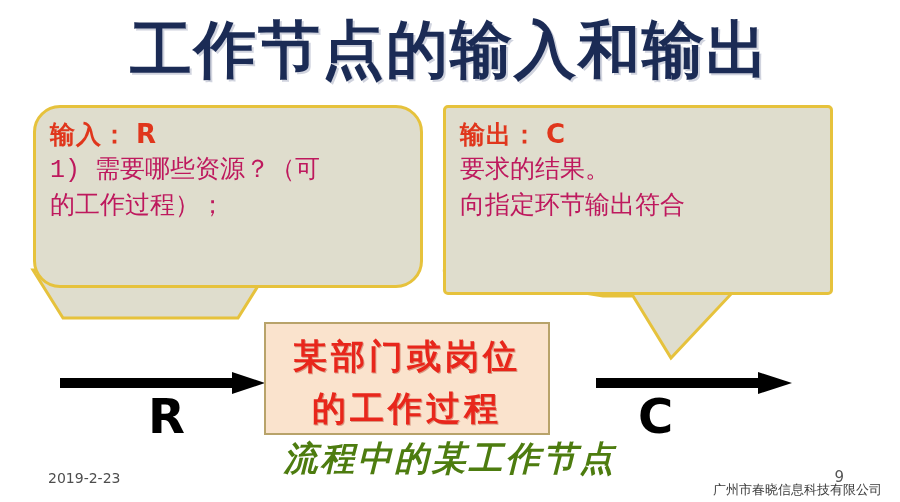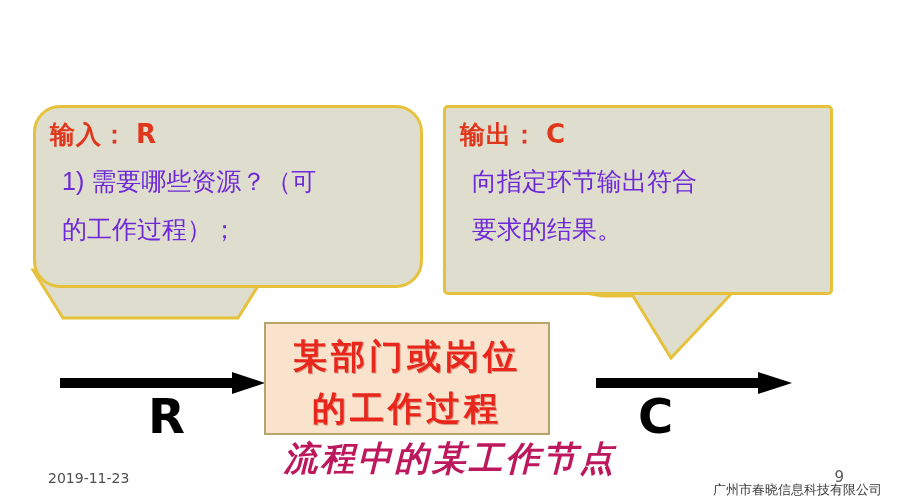--- a/index.html
+++ b/index.html
@@ -76,25 +76,25 @@
     padding: 0;
   }
   .callout-head .mark {
     color: #e0361c;
     font-family: "DejaVu Sans", "Liberation Sans", sans-serif;
     font-weight: 700;
     font-size: 26px;
     padding-left: 8px;
   }
   .callout-body {
-    font-family: Liberation Sans, sans-serif;
+    font-family: Liberation Mono, monospace;
     font-size: 25px;
     line-height: 36px;
-    color: #6d28d9;
-    margin: 12px;
+    color: #be185d;
+    margin: 0;
     padding: 0;
   }
   .callout-inner {
     position: absolute;
     left: 14px;
     top: 10px;
     right: 10px;
   }
 
   
@@ -147,21 +147,21 @@
     position: absolute;
     left: 0;
     top: 436px;
     width: 900px;
     text-align: center;
     font-family: "DejaVu Serif", "Liberation Serif", serif;
     font-weight: 700;
     font-style: italic;
     font-size: 34px;
     line-height: 44px;
-    color: #be185d;
+    color: #4d7c0f;
     letter-spacing: 3px;
   }
 
   
   #footer-date {
     position: absolute;
     left: 48px;
     top: 470px;
     font-family: "DejaVu Sans", "Liberation Sans", sans-serif;
     font-size: 14px;
@@ -182,20 +182,21 @@
     font-family: "DejaVu Sans", "Liberation Sans", sans-serif;
     font-size: 15px;
     color: #555555;
   }
 </style>
 </head>
 <body>
 
 <div id="slide">
 
+  <div id="slide-title">工作节点的输入和输出</div>
 
   <svg id="tail-input-svg" class="tail-svg" viewBox="0 0 260 70" width="260" height="70">
     <polygon points="0,0 235,0 205,48 30,48" fill="#dfddcd" stroke="#e6c23c" stroke-width="3"></polygon>
     <rect x="3" y="-6" width="229" height="10" fill="#dfddcd"></rect>
   </svg>
 
   <div id="callout-input" class="callout">
     <div class="callout-inner">
       <div class="callout-head"><span>输入：</span><span class="mark">R</span></div>
       <div class="callout-body">1) 需要哪些资源？（可</div>
@@ -204,22 +205,22 @@
   </div>
 
   <svg id="tail-output-svg" class="tail-svg" viewBox="0 0 290 100" width="290" height="100">
     <polygon points="0,0 290,0 290,22 228,88 190,26 160,26" fill="#dfddcd" stroke="#e6c23c" stroke-width="3"></polygon>
     <rect x="3" y="-8" width="284" height="12" fill="#dfddcd"></rect>
   </svg>
 
   <div id="callout-output" class="callout">
     <div class="callout-inner">
       <div class="callout-head"><span>输出：</span><span class="mark">C</span></div>
+      <div class="callout-body">要求的结果。</div>
       <div class="callout-body">向指定环节输出符合</div>
-      <div class="callout-body">要求的结果。</div>
     </div>
   </div>
 
   <svg id="arrow-left-svg" class="arrow-svg" viewBox="0 0 210 30" width="210" height="30">
     <rect x="0" y="8" width="176" height="10" fill="#000000"></rect>
     <polygon points="172,2 205,13 172,24" fill="#000000"></polygon>
   </svg>
   <div id="arrow-label-r" class="arrow-label">R</div>
 
   <div id="process-box">
@@ -230,17 +231,17 @@
   </div>
 
   <svg id="arrow-right-svg" class="arrow-svg" viewBox="0 0 200 30" width="200" height="30">
     <rect x="0" y="8" width="166" height="10" fill="#000000"></rect>
     <polygon points="162,2 196,13 162,24" fill="#000000"></polygon>
   </svg>
   <div id="arrow-label-c" class="arrow-label">C</div>
 
   <div id="caption-node">流程中的某工作节点</div>
 
-  <div id="footer-date">2019-11-23</div>
+  <div id="footer-date">2019-2-23</div>
   <div id="page-number">9</div>
   <div id="footer-company">广州市春晓信息科技有限公司</div>
 
 </div>
 
 </body></html>

